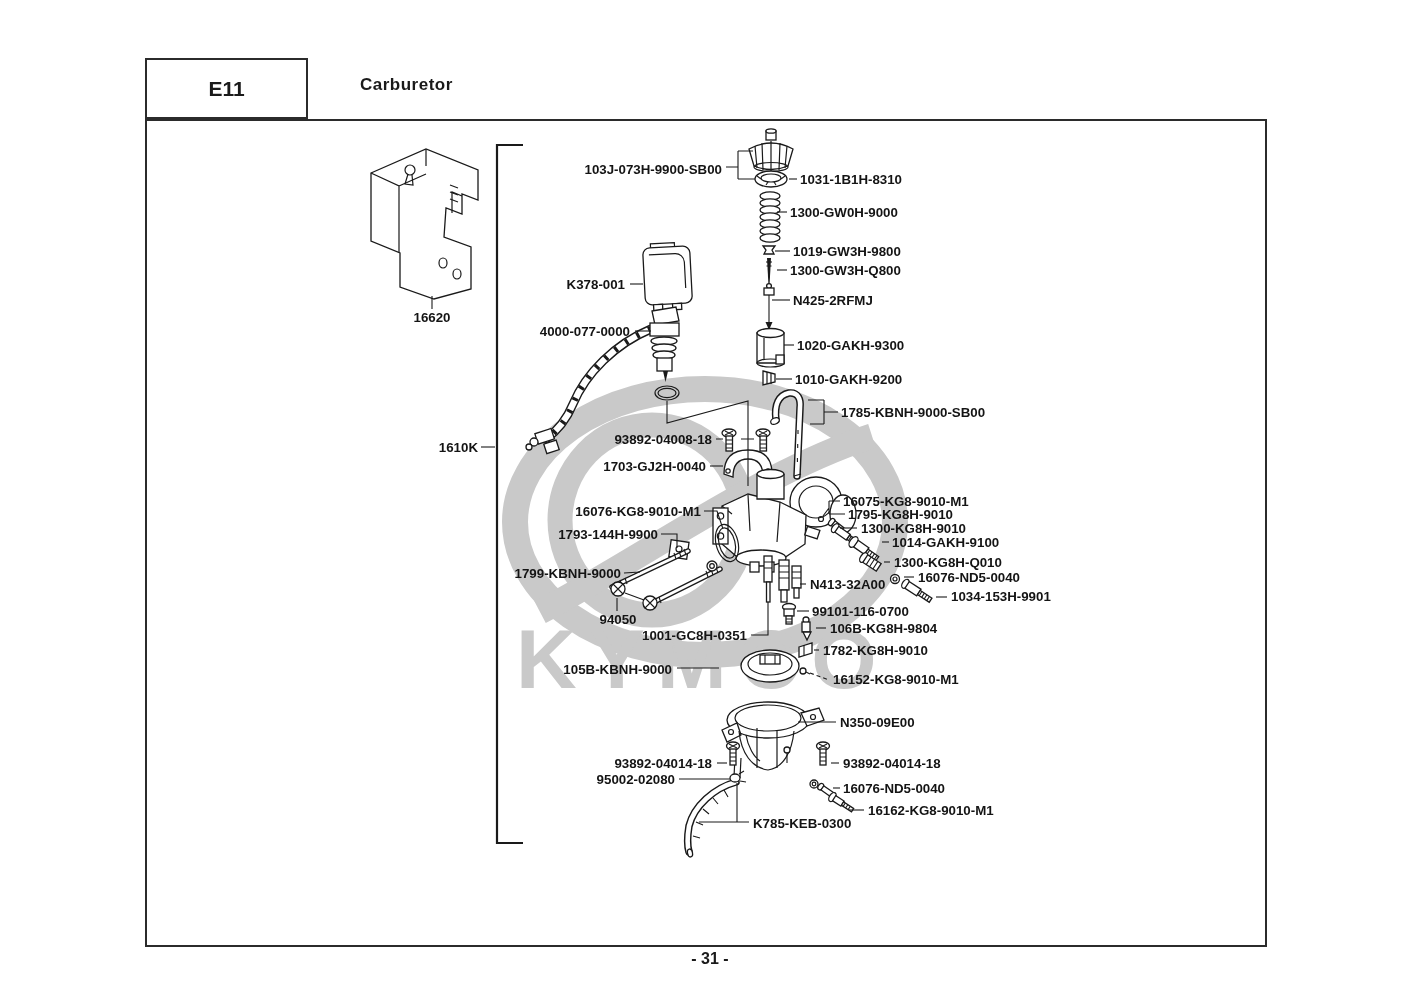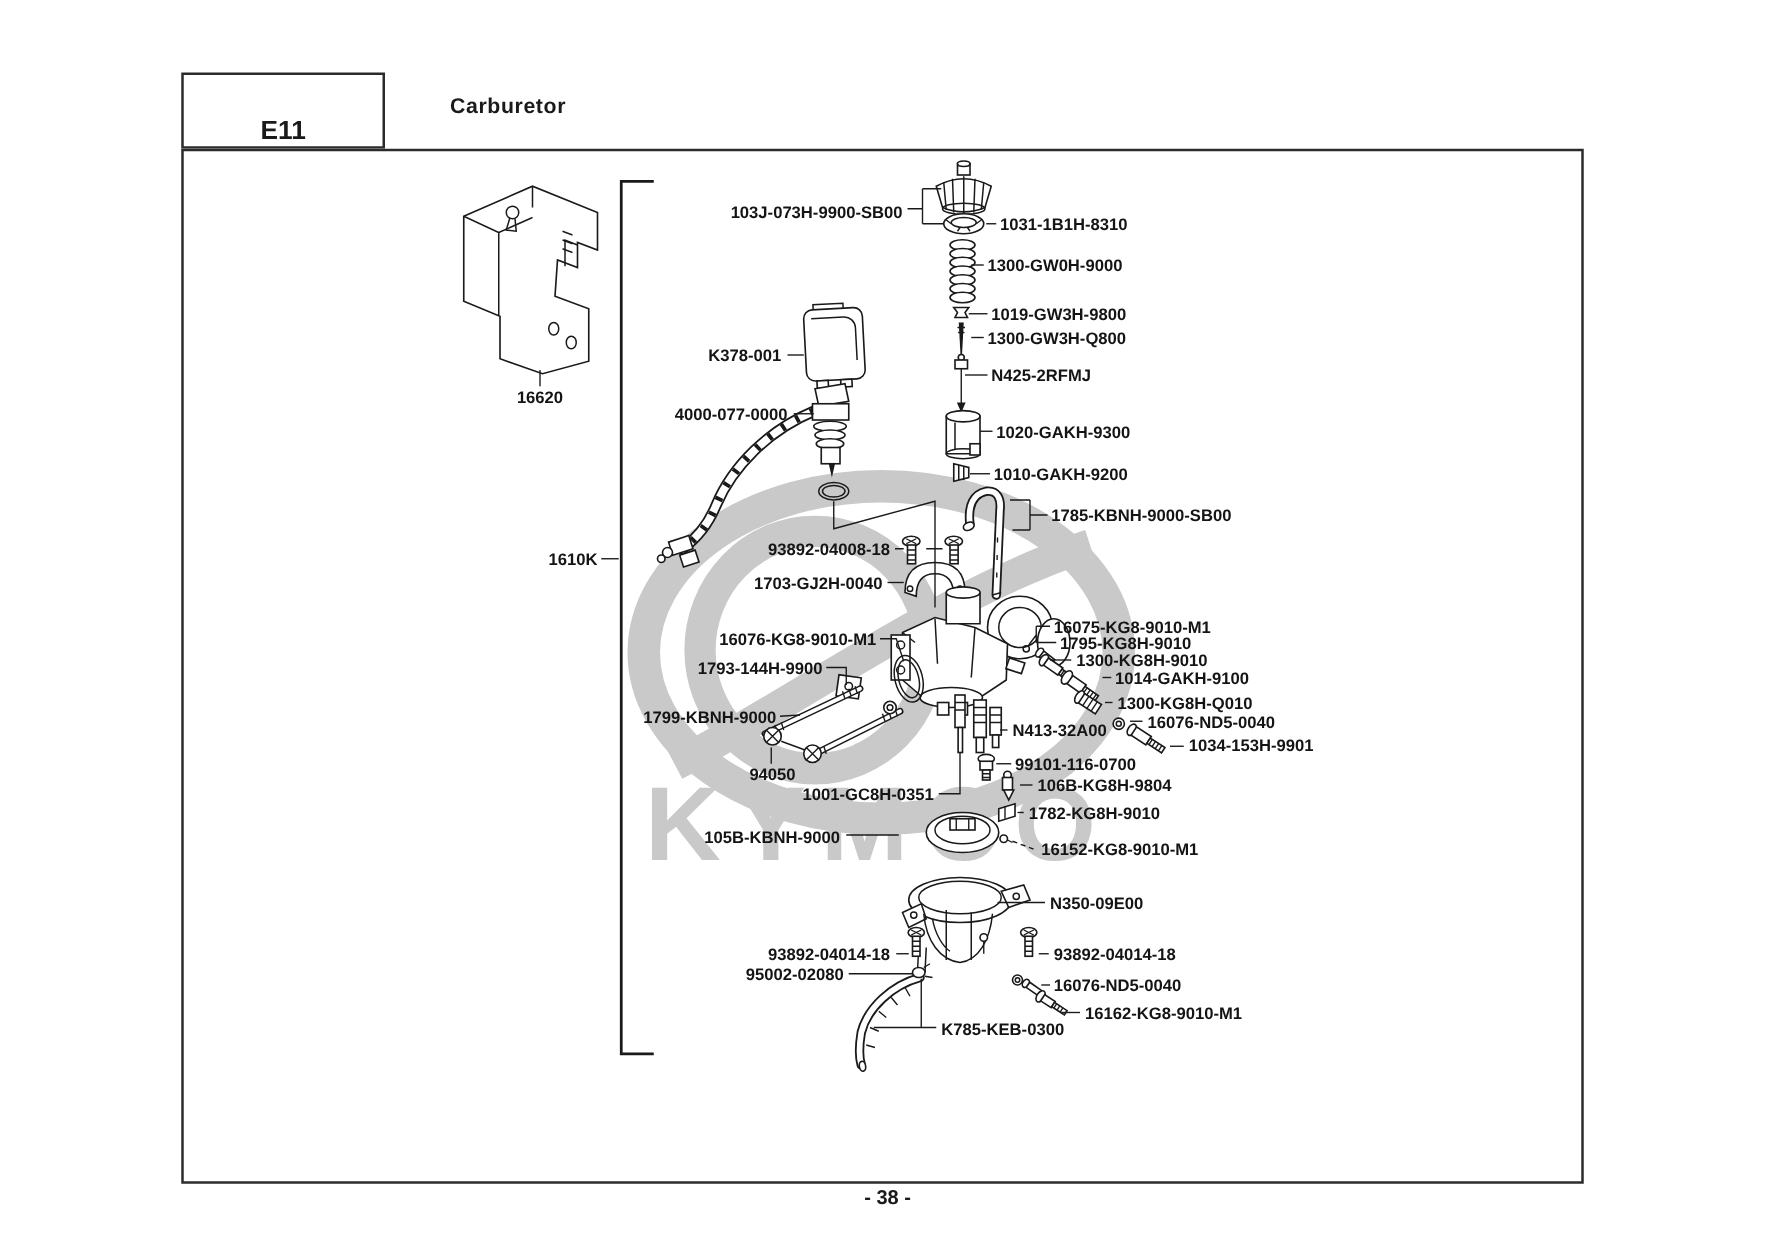--- a/index.html
+++ b/index.html
@@ -1,17 +1,17 @@
 <!DOCTYPE html>
 <html><head>
 <meta charset="utf-8">
 <style>
   html,body{margin:0;padding:0;background:#ffffff;}
   .page{position:relative;width:1415px;height:1000px;background:#fff;font-family:"Liberation Sans",sans-serif;overflow:hidden;}
-  .code-box{position:absolute;left:145px;top:58px;width:163px;height:61px;border:2px solid #2b2b2b;box-sizing:border-box;display:flex;align-items:flex-end;justify-content:center;font-size:21px;font-weight:bold;color:#1a1a1a;background:#fff;}
+  .code-box{position:absolute;left:145px;top:58px;width:163px;height:61px;border:2px solid #2b2b2b;box-sizing:border-box;display:flex;align-items:center;justify-content:center;font-size:21px;font-weight:bold;color:#1a1a1a;background:#fff;}
   .page-title{position:absolute;left:360px;top:75px;font-size:17px;font-weight:bold;color:#1a1a1a;letter-spacing:.5px;}
   .frame{position:absolute;left:145px;top:119px;width:1122px;height:828px;border:2px solid #2b2b2b;box-sizing:border-box;background:#fff;}
   .page-num{position:absolute;left:640px;top:950px;width:140px;text-align:center;font-size:16px;font-weight:bold;color:#1a1a1a;}
   svg.diagram{position:absolute;left:0;top:0;}
   .ln{stroke:#1a1a1a;stroke-width:1.1;fill:none;}
   .thk{stroke:#1a1a1a;stroke-width:2.2;fill:none;}
   .pt{stroke:#1a1a1a;stroke-width:1.3;fill:#ffffff;}
   .ptn{stroke:#1a1a1a;stroke-width:1.2;fill:none;}
   .rodO{stroke:#1a1a1a;stroke-width:5.5;fill:none;stroke-linecap:round;}
   .rodI{stroke:#ffffff;stroke-width:3;fill:none;stroke-linecap:round;}
@@ -418,14 +418,14 @@
       <text class="lbl" x="843" y="768" text-anchor="start">93892-04014-18</text>
       <text class="lbl" x="675" y="784" text-anchor="end">95002-02080</text>
       <text class="lbl" x="843" y="793" text-anchor="start">16076-ND5-0040</text>
       <text class="lbl" x="868" y="815" text-anchor="start">16162-KG8-9010-M1</text>
       <text class="lbl" x="753" y="828" text-anchor="start">K785-KEB-0300</text>
       <text class="lbl" x="432" y="322" text-anchor="middle">16620</text>
       <text class="lbl" x="478" y="452" text-anchor="end">1610K</text>
     </g>
   </svg>
 
-  <div class="page-num">- 38 -</div>
+  <div class="page-num">- 31 -</div>
 </div>
 
 </body></html>

